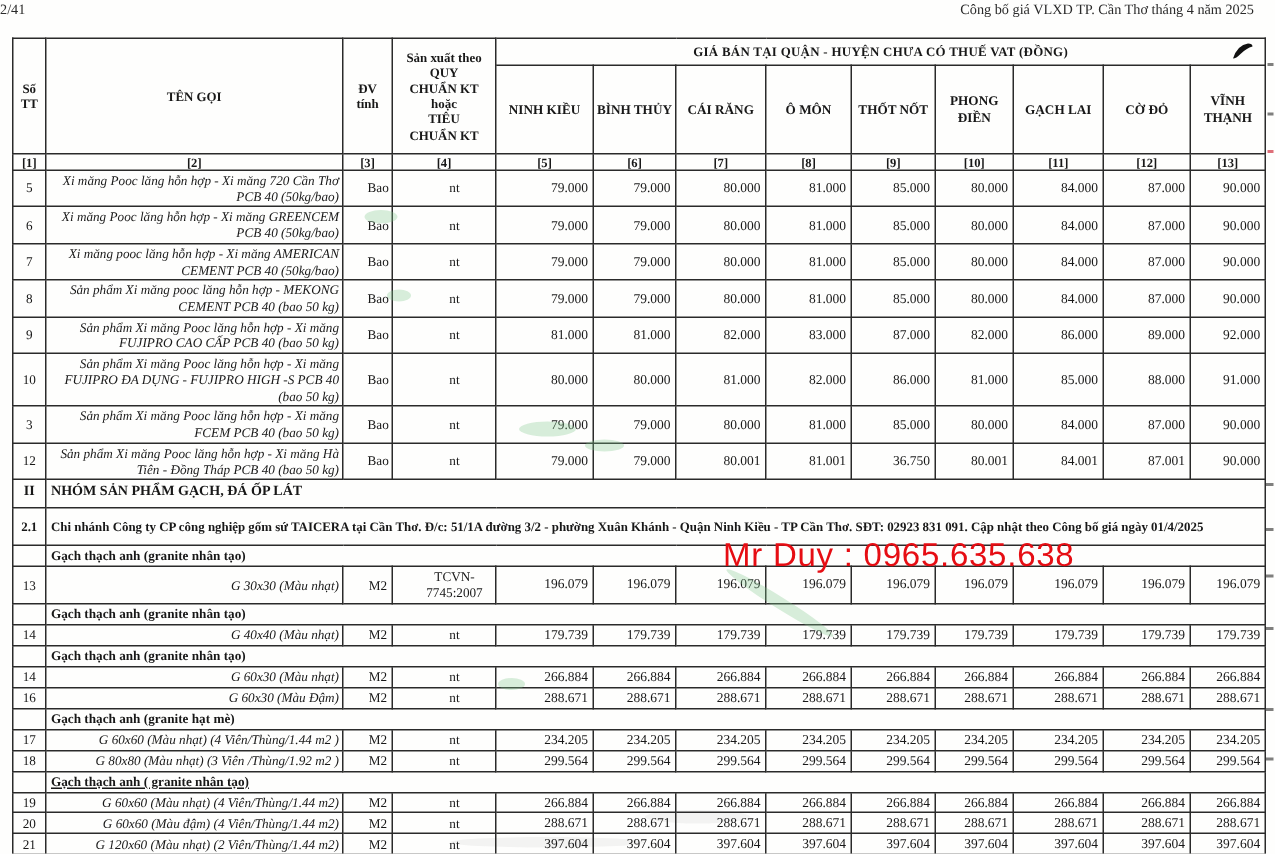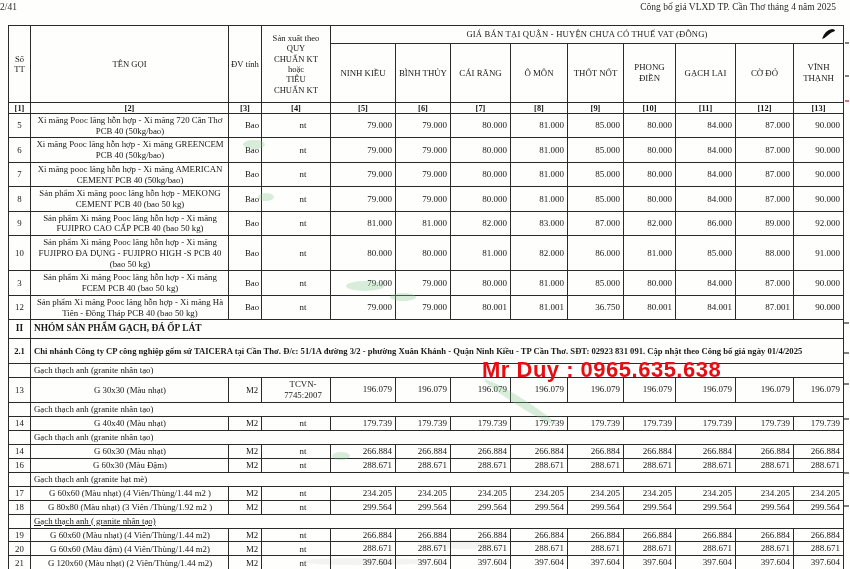--- a/index.html
+++ b/index.html
@@ -10,42 +10,42 @@
   }
   .page-header{position:absolute;top:2px;left:0;width:100%;font-size:9.5px;color:#2a2a2a;}
   .page-num{position:absolute;left:0;right:0;text-align:left;}
   .header-title{position:absolute;right:14px;top:0;}
 
   table.price{
     position:absolute;left:8px;top:25px;border-collapse:collapse;table-layout:fixed;
     width:835px;border:1.5px solid #141414;
   }
   .price th,.price td{border:1px solid #2a2a2a;padding:1px 2px;overflow:hidden;}
-  .price thead th{font-weight:normal;vertical-align:middle;font-size:8.6px;line-height:1.2;margin-top:48px;}
+  .price thead th{font-weight:bold;vertical-align:middle;font-size:8.6px;line-height:1.2;margin-top:48px;}
   th.group-hdr{font-size:9.6px;height:15px;letter-spacing:.2px;}
   tr.district-row th{height:56px;font-size:8.8px;}
   tr.idx-row td{height:10px;text-align:center;font-weight:bold;font-size:8.4px;padding:0;}
   th.std-hdr{white-space:pre-line;font-size:8.4px;line-height:1.25;}
 
   tbody td{font-size:8.8px;line-height:1.22;vertical-align:middle;}
   td.c-stt{text-align:center;}
-  td.c-name{text-align:center;padding-left:3px;}
+  td.c-name{text-align:right;padding-left:3px;font-style:italic;}
   td.c-unit,td.c-std{text-align:center;padding-left:16px;}
   td.c-num{text-align:right;padding-right:3px;font-size:9px;}
   tr.r-item{height:23px;}
   tr.r-small{height:12px;}
   tr.r-group td{height:16px;font-weight:bold;font-size:9.4px;}
   tr.r-vendor td{font-weight:bold;font-size:8.6px;line-height:1.3;height:22px;}
-  tr.r-section td{height:11px;font-weight:normal;font-size:8.8px;}
+  tr.r-section td{height:11px;font-weight:bold;font-size:8.8px;}
   td.u{text-decoration:underline;}
   tr.r-group td.c-span,tr.r-vendor td.c-span,tr.r-section td.c-span{text-align:left;padding-left:3px;}
 
   .watermark{
     position:absolute;left:482px;top:357px;z-index:5;
-    font-family:"Liberation Sans","DejaVu Sans",sans-serif;font-weight:bold;
+    font-family:"Liberation Sans","DejaVu Sans",sans-serif;font-weight:normal;
     font-size:22px;color:#e60d13;letter-spacing:.5px;white-space:nowrap;
   }
   .ink-blot{position:absolute;left:820px;top:28px;z-index:6;}
   .hl{position:absolute;background:rgba(125,200,140,.30);border-radius:50%;z-index:4;}
   .streak{transform:rotate(32deg);}
   .dash{position:absolute;background:#3a3a3a;opacity:.65;z-index:4;}
   .dash.red{background:#c23;}
   .smear{position:absolute;background:rgba(60,60,60,.06);border-radius:50%;z-index:1;}
 </style>
 </head>

